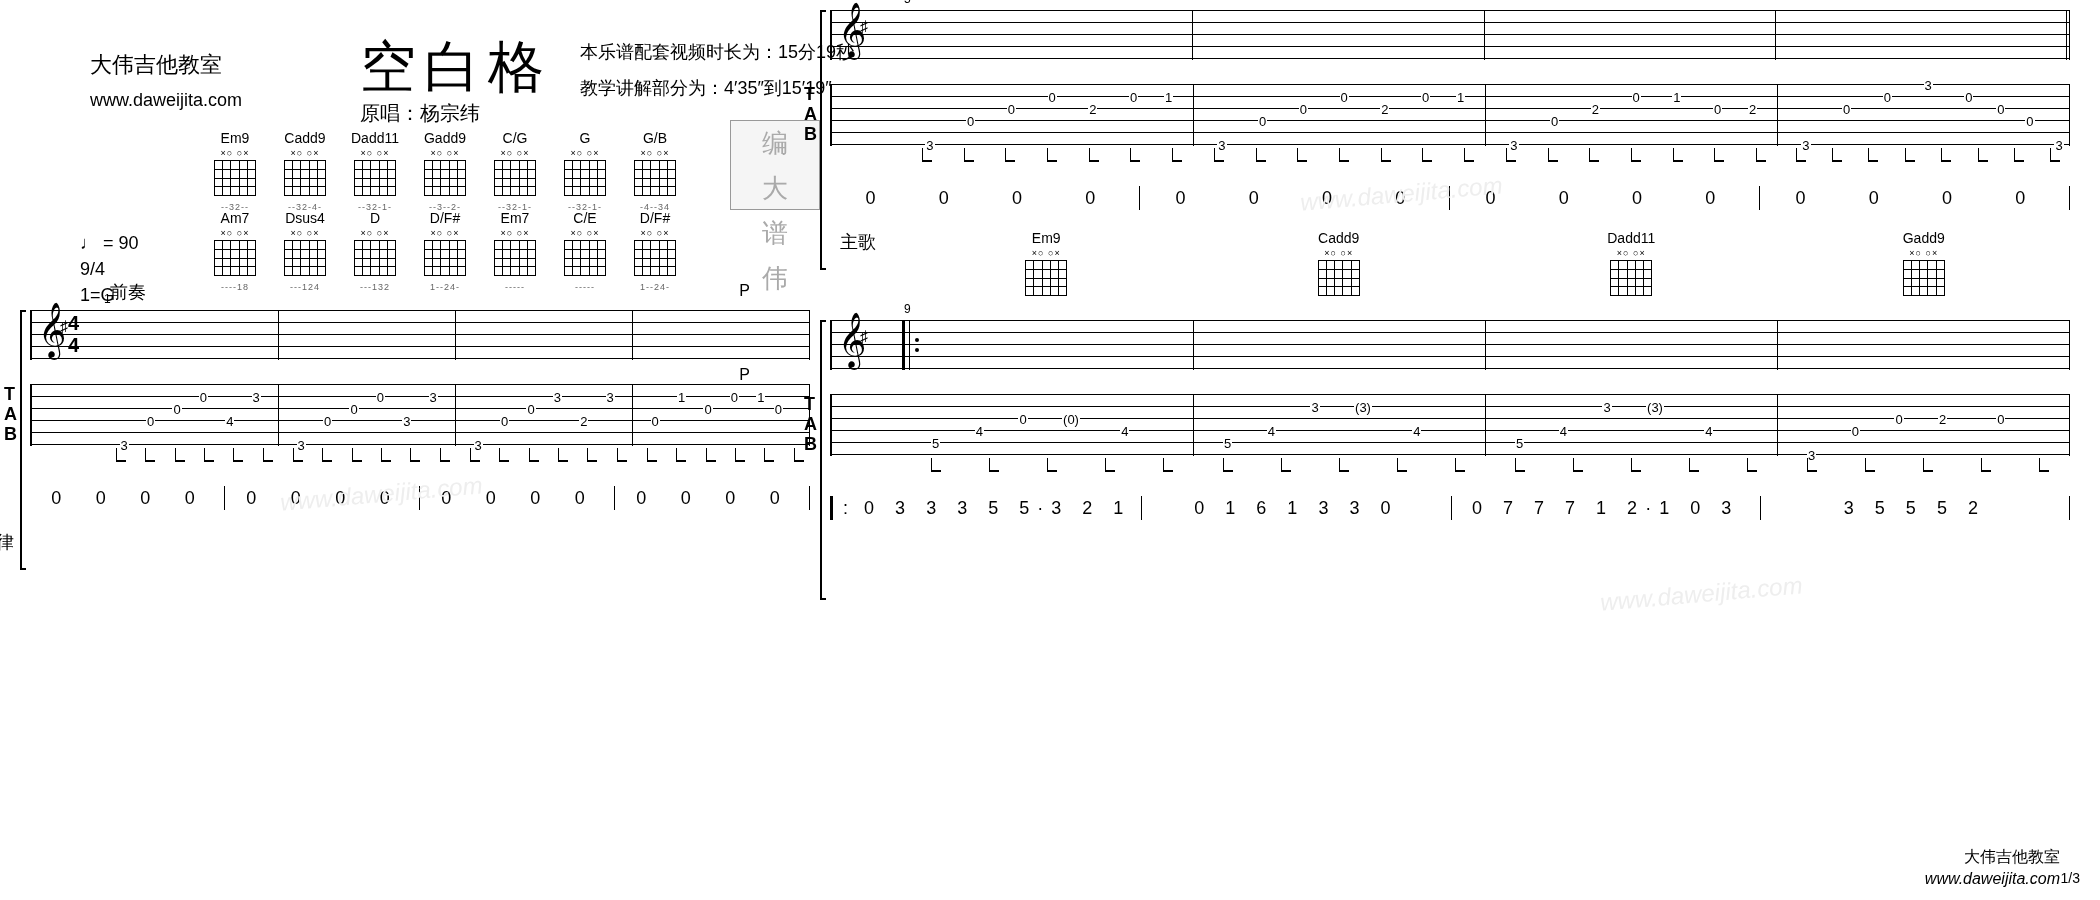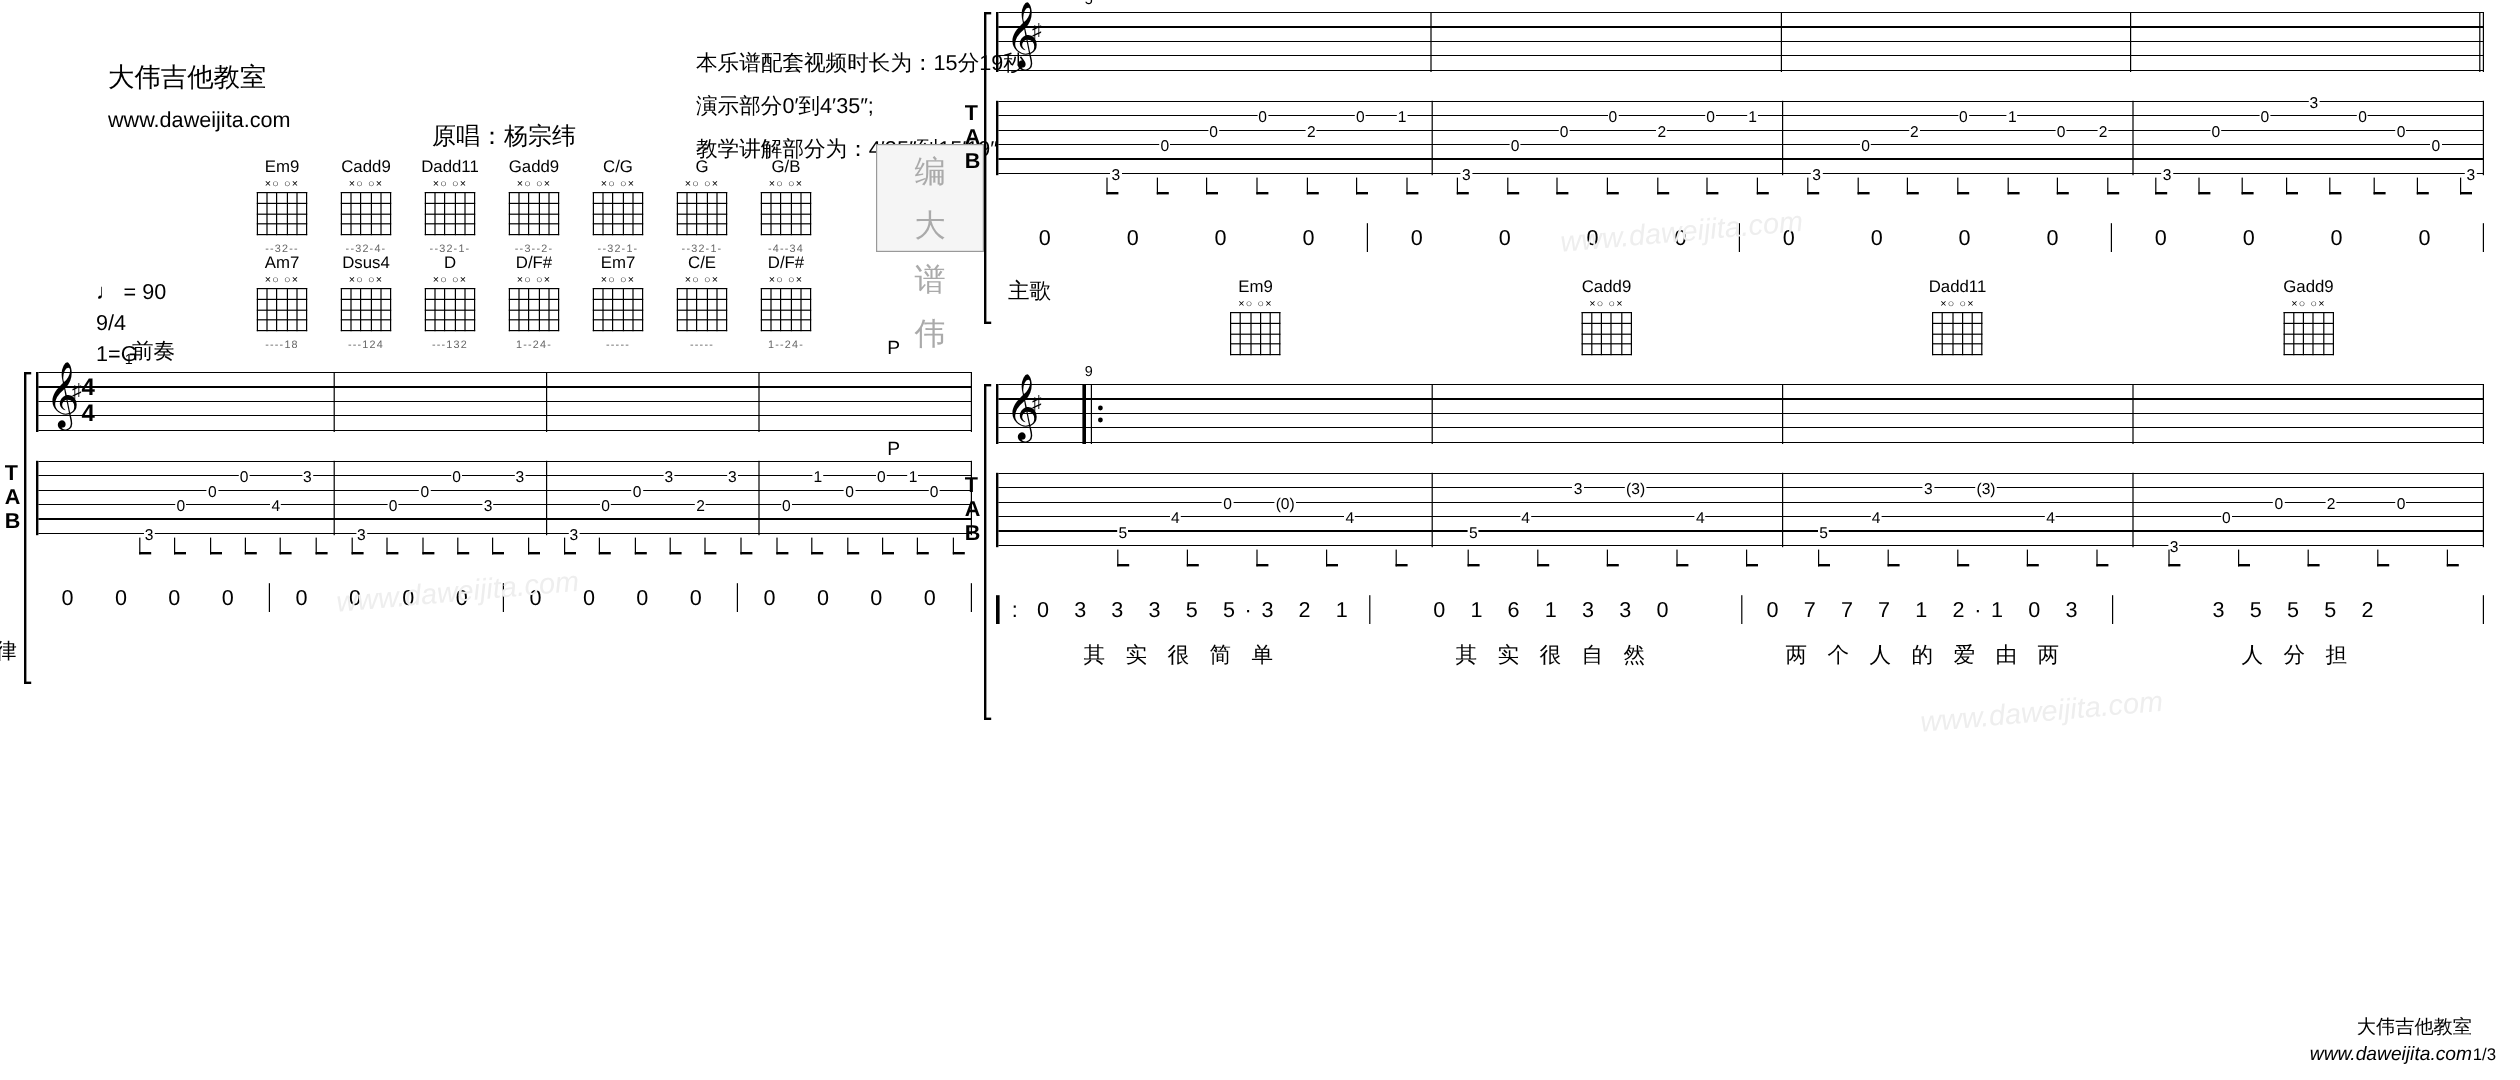--- a/index.html
+++ b/index.html
@@ -54,24 +54,24 @@
 .repeat{position:absolute;left:0;top:0;bottom:0;width:8px;border-left:3px solid #000;border-right:1px solid #000}
 .repeat::before,.repeat::after{content:"";position:absolute;width:4px;height:4px;background:#000;border-radius:50%;left:10px}
 .repeat::before{top:35%}.repeat::after{top:55%}
 </style>
 </head>
 <body>
 
 <div class="header">
   <div class="brand">大伟吉他教室</div>
   <div class="url">www.daweijita.com</div>
+  <div class="title">空白格</div>
   <div class="artist"><span>原唱：</span><span>杨宗纬</span></div>
   <div class="info">
     <div>本乐谱配套视频时长为：15分19秒</div>
-    <div>演示部分0′到4′35″;</div>
     <div>教学讲解部分为：4′35″到15′19″</div>
   </div>
   <div class="seal">
     <span>编</span>
       <span>大</span>
     <span>谱</span>
       <span>伟</span>
   </div>
   <div class="meta">
     <div>♩ = 90</div>
@@ -571,26 +571,20 @@
           </div>
         </div>
       </div>
   </div>
   <div class="melody" id="mel3">
       <div class="bar" style="border-left:3px solid #000"><span style="margin-right:4px">:</span>0 3 3 3 5 5·3 2 1</div>
       <div class="bar" style="border-left:">0 1 6 1 3 3   0</div>
       <div class="bar" style="border-left:">0 7 7 7 1 2·1 0 3</div>
       <div class="bar" style="border-left:">3 5   5 5   2</div>
     </div>
-  <div class="lyrics" id="lyr3">
-      <div class="bar">其 实 很 简 单</div>
-      <div class="bar">其 实 很 自 然</div>
-      <div class="bar">两 个 人 的 爱 由  两</div>
-      <div class="bar">人 分   担</div>
-    </div>
 </div>
 
 <div class="watermark" style="top:480px;left:280px">www.daweijita.com</div>
 <div class="watermark" style="top:180px;left:1300px">www.daweijita.com</div>
 <div class="watermark" style="top:580px;left:1600px">www.daweijita.com</div>
 
 <div class="footer">
   <div>大伟吉他教室</div>
   <div style="font-style:italic">www.daweijita.com</div>
 </div>

